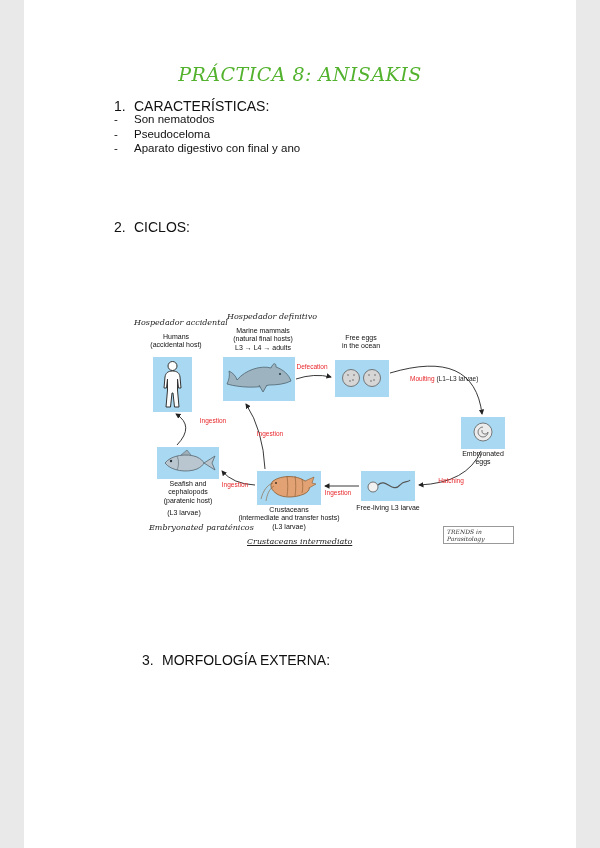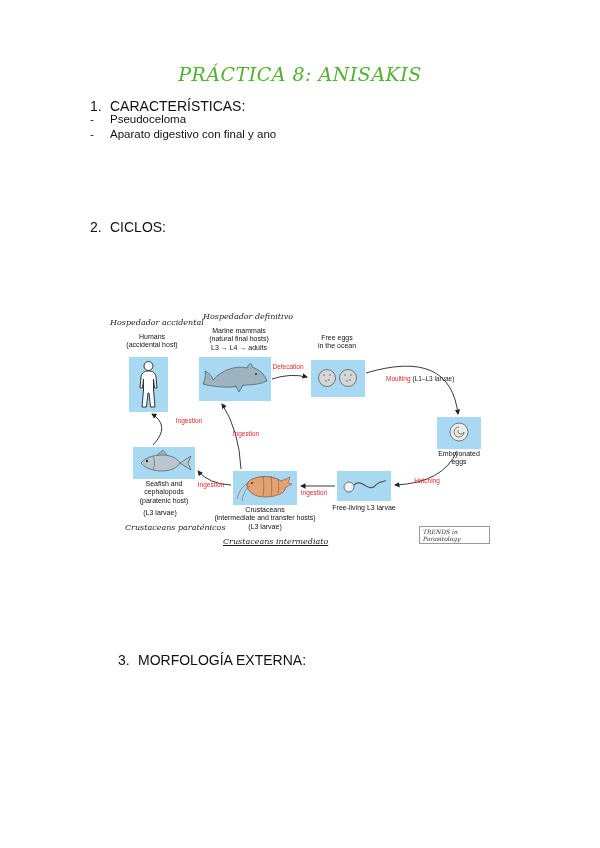--- a/index.html
+++ b/index.html
@@ -1,17 +1,17 @@
 <!DOCTYPE html>
 <html><head>
 <meta charset="utf-8">
 <style>
   html,body { margin:0; padding:0; background:#e9e9e9; }
   .page {
-    position:relative; width:600px; height:848px; background:#ffffff;
+    position:relative; width:552px; height:848px; background:#ffffff;
     font-family:"Liberation Sans", sans-serif; color:#111; overflow:hidden;
     margin:0 auto;
   }
   .doc-title {
     position:absolute; top:63px; left:0; width:100%; text-align:center;
     font-family:"DejaVu Serif", serif; font-style:italic;
     font-size:19px; color:#52b22d; letter-spacing:0.5px;
   }
   .section { position:absolute; left:90px; font-size:14px; color:#111; white-space:nowrap; }
   .sec-num  { display:inline-block; width:20px; }
@@ -53,20 +53,23 @@
 
 <div class="page">
 
   <div class="doc-title">PRÁCTICA 8: ANISAKIS</div>
 
   <div class="section sec1">
     <span class="sec-num">1.</span><span class="sec-text">CARACTERÍSTICAS:</span>
   </div>
 
   <div class="char-list">
+    <div class="char-item">
+      <span class="dash">-</span><span>Son nematodos</span>
+    </div>
     <div class="char-item">
       <span class="dash">-</span><span>Pseudoceloma</span>
     </div>
     <div class="char-item">
       <span class="dash">-</span><span>Aparato digestivo con final y ano</span>
     </div>
   </div>
 
   <div class="section sec2">
     <span class="sec-num">2.</span><span class="sec-text">CICLOS:</span>
@@ -86,21 +89,21 @@
         <path d="M352,139 Q338,171 290,173" marker-end="url(#ah)"></path>
         <path d="M230,174 L196,174" marker-end="url(#ah)"></path>
         <path d="M126,173 Q104,172 93,159" marker-end="url(#ah)"></path>
         <path d="M48,133 Q66,114 47,102" marker-end="url(#ah)"></path>
         <path d="M136,157 Q134,118 117,92" marker-end="url(#ah)"></path>
       </g>
     </svg>
 
     <div class="dg-hand" style="left:5px; top:6px;">Hospedador accidental</div>
     <div class="dg-hand" style="left:98px; top:0px;">Hospedador definitivo</div>
-    <div class="dg-hand" style="left:20px; top:211px;">Crustaceans paraténicos</div>
+    <div class="dg-hand" style="left:20px; top:211px;">Embryonated paraténicos</div>
     <div class="dg-hand" style="left:118px; top:225px; text-decoration:underline;">Crustaceans intermediato</div>
 
     <div class="dg-label" style="left:47px; top:21px;">
       <div>Humans</div>
       <div>(accidental host)</div>
     </div>
     <div class="dg-label" style="left:134px; top:15px;">
       <div>Marine mammals</div>
       <div>(natural final hosts)</div>
       <div>L3 → L4 → adults</div>

